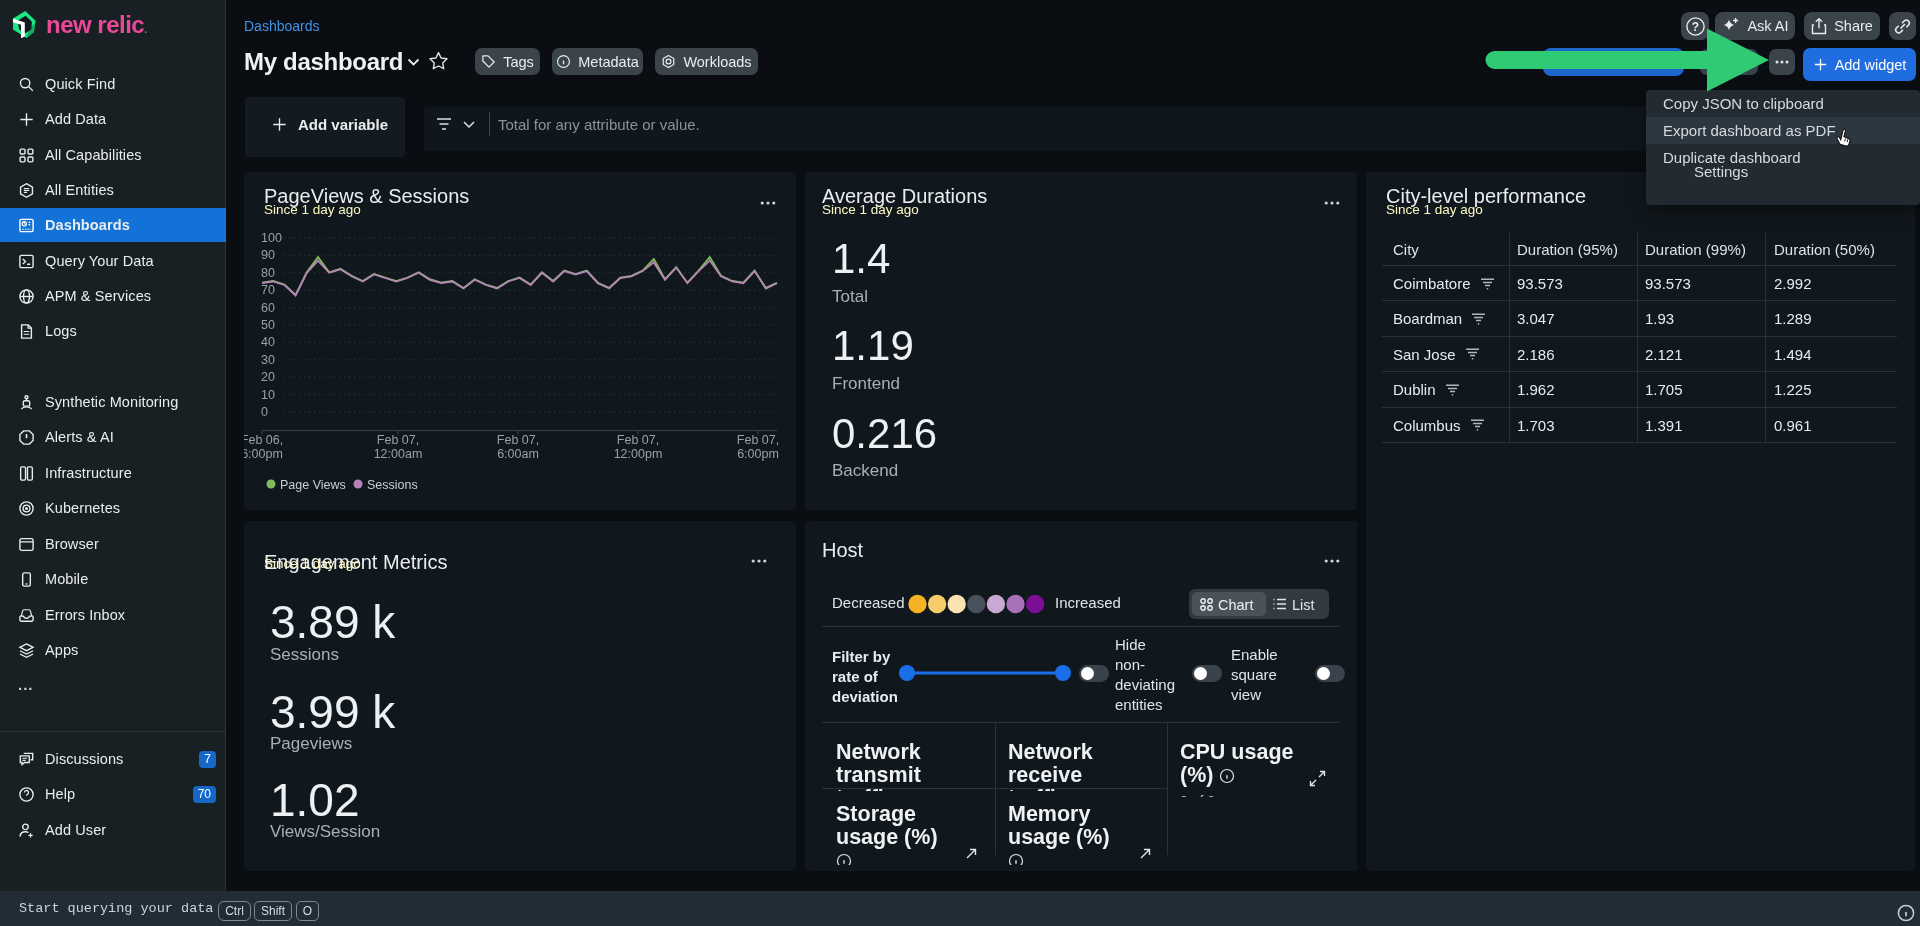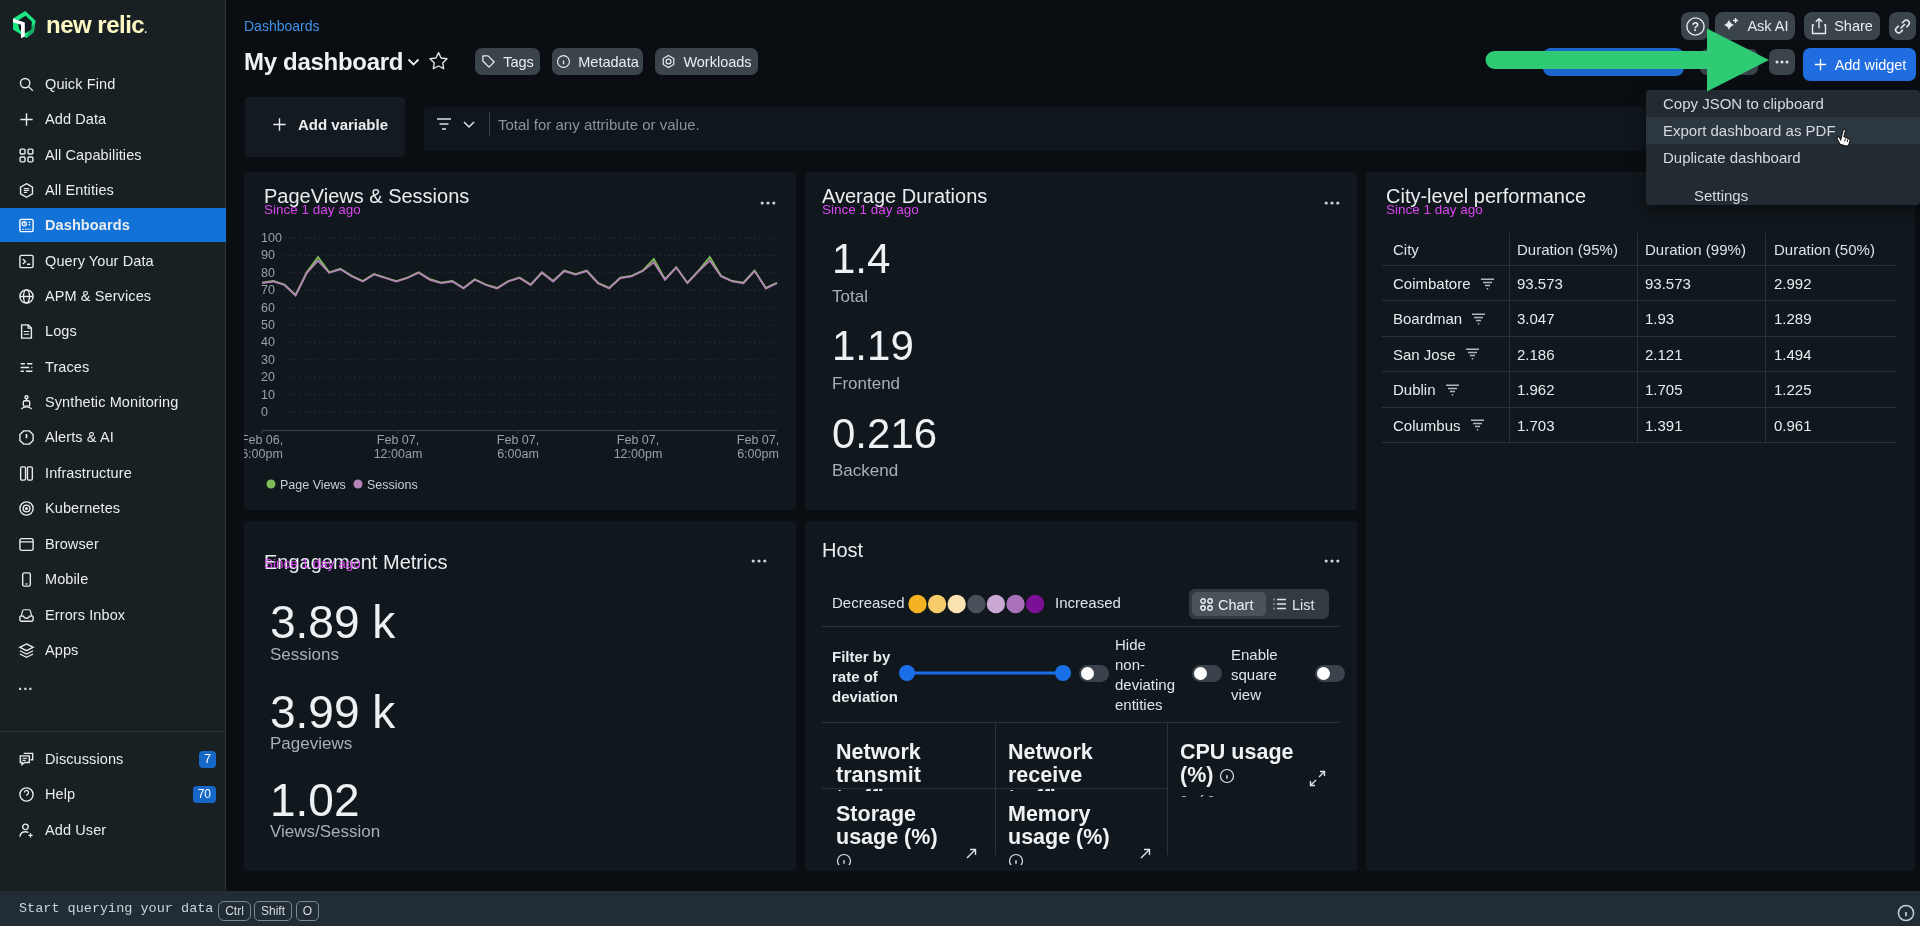--- a/index.html
+++ b/index.html
@@ -15,21 +15,21 @@
 .badge{position:absolute;right:10px;top:9px;background:#1668c8;color:#fff;font-size:12px;border-radius:4px;padding:2px 5px;line-height:13px;}
 #sbdiv{position:absolute;left:0;top:731px;width:226px;height:1px;background:#2c3439;}
 
 .crumb{position:absolute;left:244px;top:18px;font-size:14px;color:#3f93e8;}
 .title{position:absolute;left:244px;top:48px;font-size:24px;font-weight:700;color:#eef2f4;letter-spacing:-0.3px;}
 .gbtn{position:absolute;height:27px;background:#3b434b;border-radius:7px;color:#e8ecef;font-size:14.5px;display:flex;align-items:center;justify-content:center;gap:7px;}
 .blue{background:#1f6de0;color:#fff;}
 
 .w{position:absolute;background:#11181d;border-radius:4px;overflow:hidden;}
 .wt{position:absolute;font-size:20px;font-weight:400;color:#e9edf0;}
-.ws{position:absolute;font-size:13.5px;color:#d946ef;}
+.ws{position:absolute;font-size:13.5px;color:#fef9c3;}
 .wdots{position:absolute;width:16px;height:4px;}
 .bignum{position:absolute;font-size:42px;color:#edf1f3;}
 .bignum2{position:absolute;font-size:46px;color:#edf1f3;}
 .biglab{position:absolute;font-size:17px;color:#a6b0b6;}
 
 .tl{position:absolute;background:#2a3238;}
 .th{position:absolute;font-size:15px;color:#dce2e6;}
 .td{position:absolute;font-size:15px;color:#e6ebee;display:flex;align-items:center;gap:9px;}
 
 .hostlab{position:absolute;font-size:15px;color:#dfe5e9;line-height:20px;}
@@ -48,21 +48,21 @@
 <body>
 <div id="app">
 
 <div id="sb">
   <svg style="position:absolute;left:12px;top:10px;" width="24" height="29" viewBox="0 0 24 29">
     <polygon points="1,8.5 13.3,0.9 23.6,10.8 21.9,22.1 14.6,28.1 1,19.5" fill="#1ce783"></polygon>
     <polygon points="23,13.5 21.9,22.1 14.6,28.1 17.5,17.5" fill="#13ad68"></polygon>
     <polygon points="5.5,10.8 13.6,5.8 19.9,11.8 19.3,19.6 13.2,23.2 7.4,19.8" fill="#141b20"></polygon>
     <path d="M1 8.5 L12.8 12.5 L12.8 26.6 L9 28.2 L9 14.8 L1 12.2 Z" fill="#fff"></path>
   </svg>
-  <div style="position:absolute;left:46px;top:11px;font-size:24px;font-weight:700;color:#fef9c3;letter-spacing:-0.5px;">new relic<span style="font-size:10px;">.</span></div>
+  <div style="position:absolute;left:46px;top:11px;font-size:24px;font-weight:700;color:#ec4899;letter-spacing:-0.5px;">new relic<span style="font-size:10px;">.</span></div>
   <div class="ni" style="top:67px;">
         <svg width="17" height="17" viewBox="0 0 16 16" fill="none" stroke="#e9edef" stroke-width="1.3">
           <circle cx="6.7" cy="6.7" r="4.4"></circle>
           <path d="M10 10l4 4"></path>
         </svg>
         <span>Quick Find</span>
       </div>
   <div class="ni" style="top:102px;">
         <svg width="17" height="17" viewBox="0 0 16 16" fill="none" stroke="#e9edef" stroke-width="1.3">
           <path d="M8 2.2v11.6M2.2 8h11.6"></path>
@@ -109,26 +109,20 @@
         </svg>
         <span>APM &amp; Services</span>
       </div>
   <div class="ni" style="top:314px;">
         <svg width="17" height="17" viewBox="0 0 16 16" fill="none" stroke="#e9edef" stroke-width="1.3">
           <path d="M3.4 1.8h6.2l3 3v9.4H3.4z"></path>
           <path d="M9.4 1.8v3h3" stroke-width="1.1"></path>
           <path d="M5.4 8h5.2M5.4 10.6h5.2" stroke-width="1.1"></path>
         </svg>
         <span>Logs</span>
-      </div>
-  <div class="ni" style="top:350px;">
-        <svg width="17" height="17" viewBox="0 0 16 16" fill="none" stroke="#e9edef" stroke-width="1.3">
-          <path d="M2.5 4.5h4M8.5 4.5h5M2.5 8h8M12.5 8h1M2.5 11.5h3M7.5 11.5h6"></path>
-        </svg>
-        <span>Traces</span>
       </div>
   <div class="ni" style="top:385px;">
         <svg width="17" height="17" viewBox="0 0 16 16" fill="none" stroke="#e9edef" stroke-width="1.3">
           <circle cx="8" cy="3" r="1.4"></circle>
           <path d="M8 4.4v2"></path>
           <rect x="5" y="6.4" width="6" height="5" rx="1.4"></rect>
           <path d="M3.2 14.2c1-1.6 2.6-2 4.8-2s3.8.4 4.8 2" stroke-width="1.1"></path>
         </svg>
         <span>Synthetic Monitoring</span>
       </div>
@@ -482,21 +476,21 @@
       </svg>
 </div>
 
 <div style="position:absolute;left:1543px;top:48px;width:141px;height:28px;background:#1b67ce;border-radius:8px;"></div>
 <div style="position:absolute;left:1700px;top:49px;width:58px;height:26px;background:#39424a;border-radius:7px;"></div>
 
 <div id="menu">
   <div class="mi" style="top:0;">Copy JSON to clipboard</div>
   <div class="mi hl" style="top:27px;">Export dashboard as PDF</div>
   <div class="mi" style="top:54px;">Duplicate dashboard</div>
-  <div class="mi" style="top:92px;padding-left:48px;">Settings</div>
+  <div class="mi" style="top:68px;padding-left:48px;">Settings</div>
 </div>
 
 <svg style="position:absolute;left:1833px;top:127px;" width="24" height="24" viewBox="0 0 24 24">
   <g transform="rotate(14 12 12)">
     <path d="M9.2 2.6c.7 0 1.2.55 1.2 1.2v6.4l1-.15c.25-.04.5-.03.75.03l4.3 1.05c.85.2 1.4 1.05 1.2 1.9l-.85 3.9c-.2.9-1 1.55-1.9 1.55H9.4c-.6 0-1.15-.25-1.55-.7L4.3 13.7c-.5-.55-.45-1.4.1-1.9.5-.45 1.3-.45 1.8.05L8 13.7V3.8c0-.65.55-1.2 1.2-1.2z" fill="#fff" stroke="#111" stroke-width="1.1"></path>
     <path d="M12.3 11.5v3M14.8 11.8v2.7M17.2 12.3v2.2" stroke="#111" stroke-width="0.9" fill="none"></path>
   </g>
 </svg>
 
 <svg style="position:absolute;left:1484px;top:24px;" width="290" height="72" viewBox="0 0 290 72">

